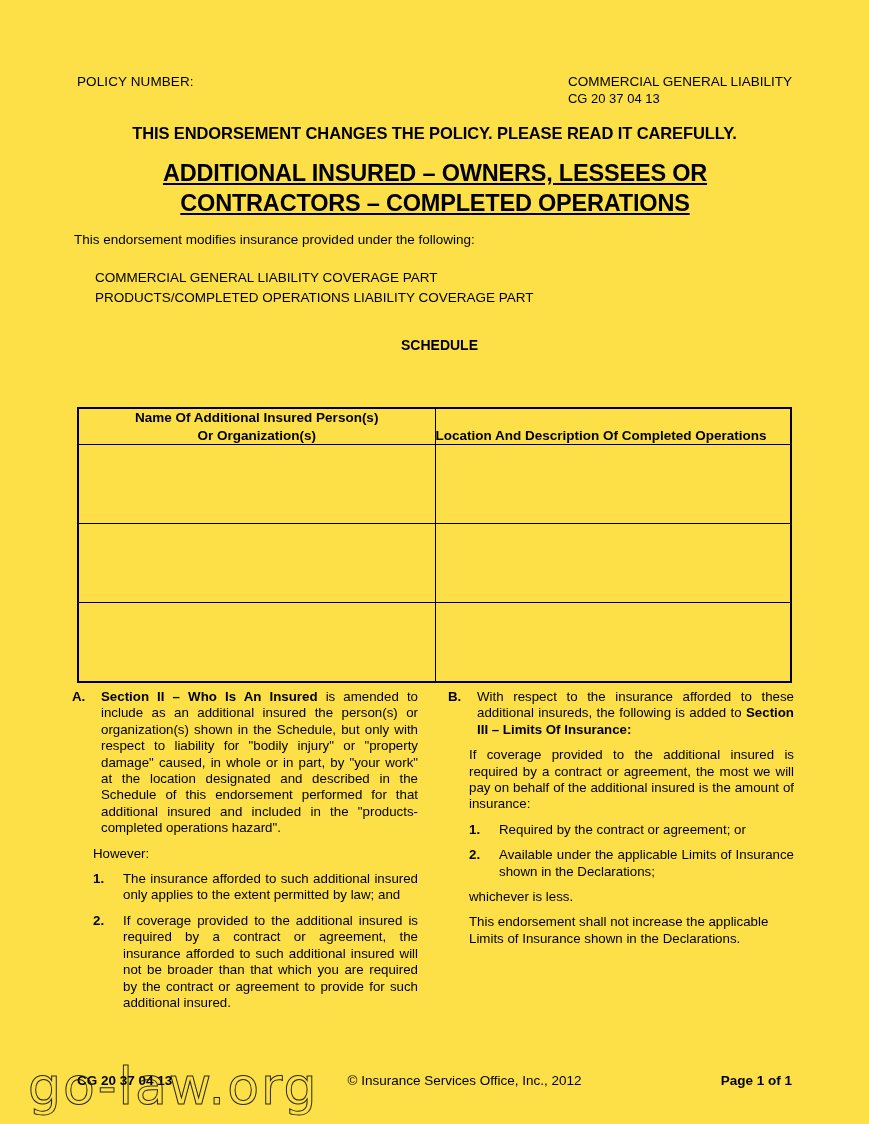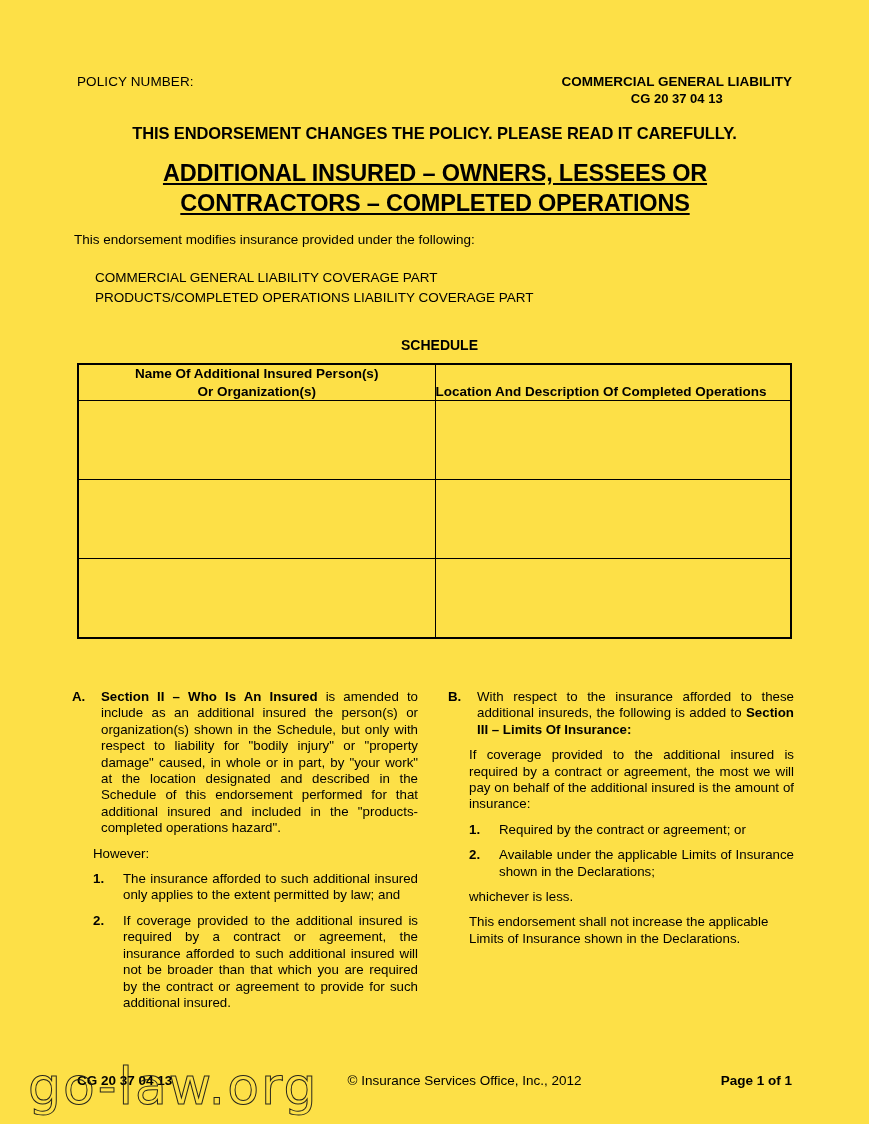--- a/index.html
+++ b/index.html
@@ -30,22 +30,22 @@
     display: flex;
     justify-content: space-between;
     align-items: flex-start;
   }
   .policy-number {
     font-size: 13.5px;
     letter-spacing: 0.1px;
     white-space: nowrap;
   }
   .header-right {
-    text-align: center;
-    font-weight: bold;
+    text-align: left;
+    font-weight: normal;
     font-size: 13.5px;
     line-height: 1.25;
   }
   .header-right .form-no {
     font-size: 13px;
   }
 
   .attention-line {
     position: absolute;
     left: 0;
@@ -100,20 +100,21 @@
     position: absolute;
     left: 77px;
     top: 363px;
     width: 715px;
   }
   table.schedule {
     border-collapse: collapse;
     width: 100%;
     table-layout: fixed;
     border: 2px solid #000;
+    margin-top: 44px;
   }
   table.schedule td {
     border: 1px solid #000;
     padding: 0;
     vertical-align: bottom;
   }
   .col-a { width: 357px; }
   .col-b { width: auto; }
 
   td.hdr-a {

